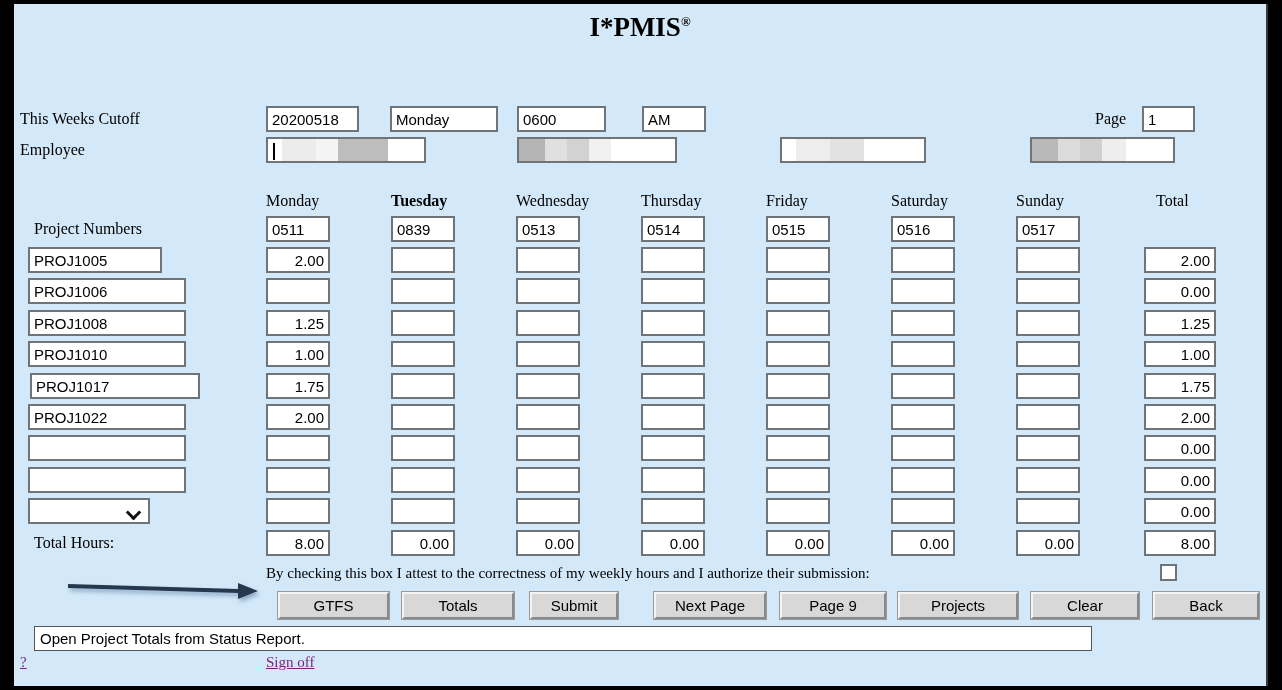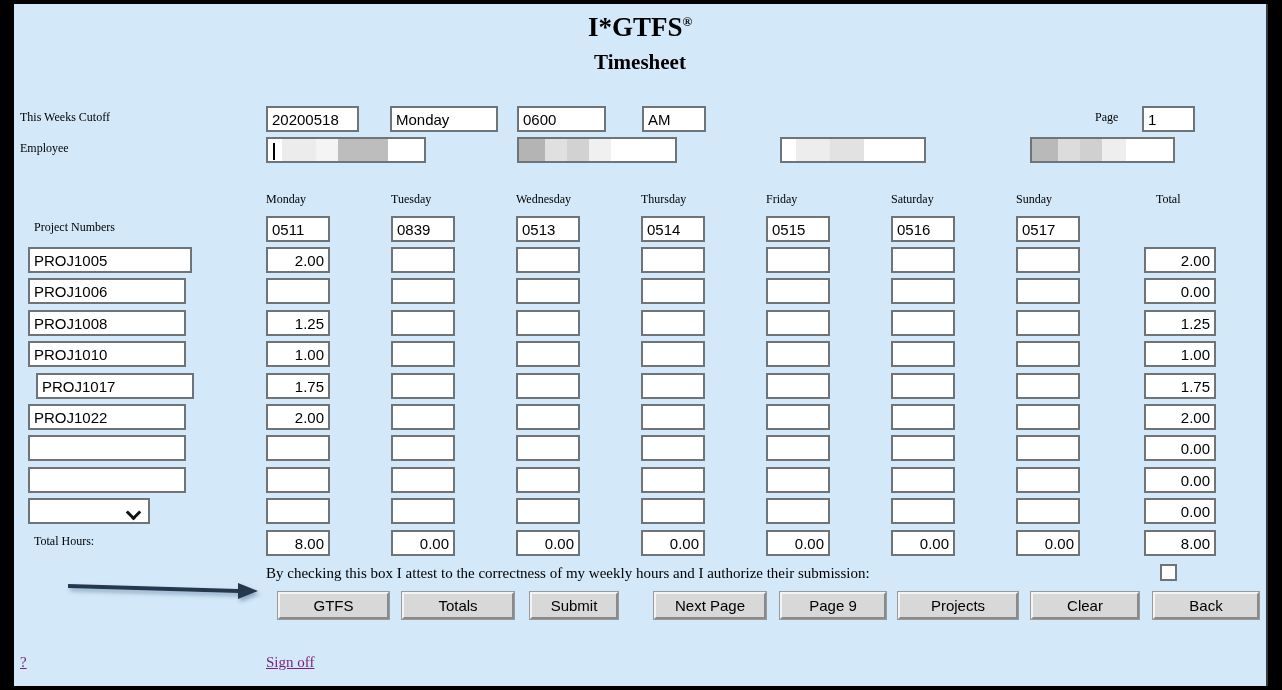--- a/index.html
+++ b/index.html
@@ -59,21 +59,21 @@
     padding: 0 4px;
     display: flex;
     align-items: center;
     position: absolute;
   }
   .tin.num { justify-content: flex-end; }
 
   .lbl {
     position: absolute;
     font-family: "Liberation Serif", serif;
-    font-size: 12px;
+    font-size: 16px;
     color: #000;
     white-space: nowrap;
   }
 
   
   .redact { position: absolute; top: 0; height: 100%; }
   .caret {
     position: absolute;
     left: 5px; top: 4px;
     width: 2px; height: 17px;
@@ -166,22 +166,21 @@
     width: 240px; height: 40px;
     pointer-events: none;
   }
 </style>
 </head>
 <body>
 
 <div class="page">
 
   <div class="title-block">
-    <div class="title-main"><span>I*GTFS</span><sup>®</sup></div>
-    <div class="title-sub">Timesheet</div>
+    <div class="title-main"><span>I*PMIS</span><sup>®</sup></div>
   </div>
 
   <div class="lbl" style="left:6px; top:106px;">This Weeks Cutoff</div>
   <div class="tin" style="left:252px; top:102px; width:93px;">20200518</div>
   <div class="tin" style="left:376px; top:102px; width:108px;">Monday</div>
   <div class="tin" style="left:503px; top:102px; width:89px;">0600</div>
   <div class="tin" style="left:628px; top:102px; width:64px;">AM</div>
   <div class="lbl" style="left:1081px; top:106px;">Page</div>
   <div class="tin" style="left:1128px; top:102px; width:53px;">1</div>
 
@@ -212,36 +211,36 @@
   <div class="tin" style="left:1016px; top:133px; width:145px;">
     <span class="redact" style="left:0px; width:26px; background:#b9b9b9;"></span>
     <span class="redact" style="left:26px; width:22px; background:#dcdcdc;"></span>
     <span class="redact" style="left:48px; width:22px; background:#d0d0d0;"></span>
     <span class="redact" style="left:70px; width:24px; background:#eeeeee;"></span>
     <span></span>
   </div>
 
   <div id="grid-layer">
       <div class="lbl" style="left:252px; top:188px;">Monday</div>
-      <div class="lbl" style="left:377px; top:188px;">Tuesday</div>
+      <div class="lbl" style="left:377px; top:188px;font-weight:bold;">Tuesday</div>
       <div class="lbl" style="left:502px; top:188px;">Wednesday</div>
       <div class="lbl" style="left:627px; top:188px;">Thursday</div>
       <div class="lbl" style="left:752px; top:188px;">Friday</div>
       <div class="lbl" style="left:877px; top:188px;">Saturday</div>
       <div class="lbl" style="left:1002px; top:188px;">Sunday</div>
       <div class="lbl" style="left:1142px; top:188px;">Total</div>
       <div class="lbl" style="left:20px; top:216px;">Project Numbers</div>
       <div class="tin" style="left:252px; top:212px; width:64px;">0511</div>
       <div class="tin" style="left:377px; top:212px; width:64px;">0839</div>
       <div class="tin" style="left:502px; top:212px; width:64px;">0513</div>
       <div class="tin" style="left:627px; top:212px; width:64px;">0514</div>
       <div class="tin" style="left:752px; top:212px; width:64px;">0515</div>
       <div class="tin" style="left:877px; top:212px; width:64px;">0516</div>
       <div class="tin" style="left:1002px; top:212px; width:64px;">0517</div>
-      <div class="tin" style="left:14px; top:243px; width:164px;">PROJ1005</div>
+      <div class="tin" style="left:14px; top:243px; width:134px;">PROJ1005</div>
       <div class="tin num" style="left:252px; top:243px; width:64px;">2.00</div>
       <div class="tin num" style="left:377px; top:243px; width:64px;"></div>
       <div class="tin num" style="left:502px; top:243px; width:64px;"></div>
       <div class="tin num" style="left:627px; top:243px; width:64px;"></div>
       <div class="tin num" style="left:752px; top:243px; width:64px;"></div>
       <div class="tin num" style="left:877px; top:243px; width:64px;"></div>
       <div class="tin num" style="left:1002px; top:243px; width:64px;"></div>
       <div class="tin num" style="left:1130px; top:243px; width:72px;">2.00</div>
       <div class="tin" style="left:14px; top:274px; width:158px;">PROJ1006</div>
       <div class="tin num" style="left:252px; top:274px; width:64px;"></div>
@@ -263,21 +262,21 @@
       <div class="tin num" style="left:1130px; top:306px; width:72px;">1.25</div>
       <div class="tin" style="left:14px; top:337px; width:158px;">PROJ1010</div>
       <div class="tin num" style="left:252px; top:337px; width:64px;">1.00</div>
       <div class="tin num" style="left:377px; top:337px; width:64px;"></div>
       <div class="tin num" style="left:502px; top:337px; width:64px;"></div>
       <div class="tin num" style="left:627px; top:337px; width:64px;"></div>
       <div class="tin num" style="left:752px; top:337px; width:64px;"></div>
       <div class="tin num" style="left:877px; top:337px; width:64px;"></div>
       <div class="tin num" style="left:1002px; top:337px; width:64px;"></div>
       <div class="tin num" style="left:1130px; top:337px; width:72px;">1.00</div>
-      <div class="tin" style="left:22px; top:369px; width:158px;">PROJ1017</div>
+      <div class="tin" style="left:16px; top:369px; width:170px;">PROJ1017</div>
       <div class="tin num" style="left:252px; top:369px; width:64px;">1.75</div>
       <div class="tin num" style="left:377px; top:369px; width:64px;"></div>
       <div class="tin num" style="left:502px; top:369px; width:64px;"></div>
       <div class="tin num" style="left:627px; top:369px; width:64px;"></div>
       <div class="tin num" style="left:752px; top:369px; width:64px;"></div>
       <div class="tin num" style="left:877px; top:369px; width:64px;"></div>
       <div class="tin num" style="left:1002px; top:369px; width:64px;"></div>
       <div class="tin num" style="left:1130px; top:369px; width:72px;">1.75</div>
       <div class="tin" style="left:14px; top:400px; width:158px;">PROJ1022</div>
       <div class="tin num" style="left:252px; top:400px; width:64px;">2.00</div>
@@ -348,16 +347,17 @@
         <filter id="ashadow" x="-20%" y="-60%" width="150%" height="260%">
           <feDropShadow dx="2" dy="3" stdDeviation="2" flood-color="#5c7ea0" flood-opacity="0.6"></feDropShadow>
         </filter>
       </defs>
       <g filter="url(#ashadow)">
         <path d="M6,12 L176,17 L176,11 L196,19 L176,27 L176,21 L6,16 Z" fill="#27374d"></path>
       </g>
     </svg>
   </div>
 
+  <div class="statusbar">Open Project Totals from Status Report.</div>
   <div class="lnk" style="left:6px; top:650px;">?</div>
   <div class="lnk" style="left:252px; top:650px;">Sign off</div>
 
 </div>
 
 </body></html>

